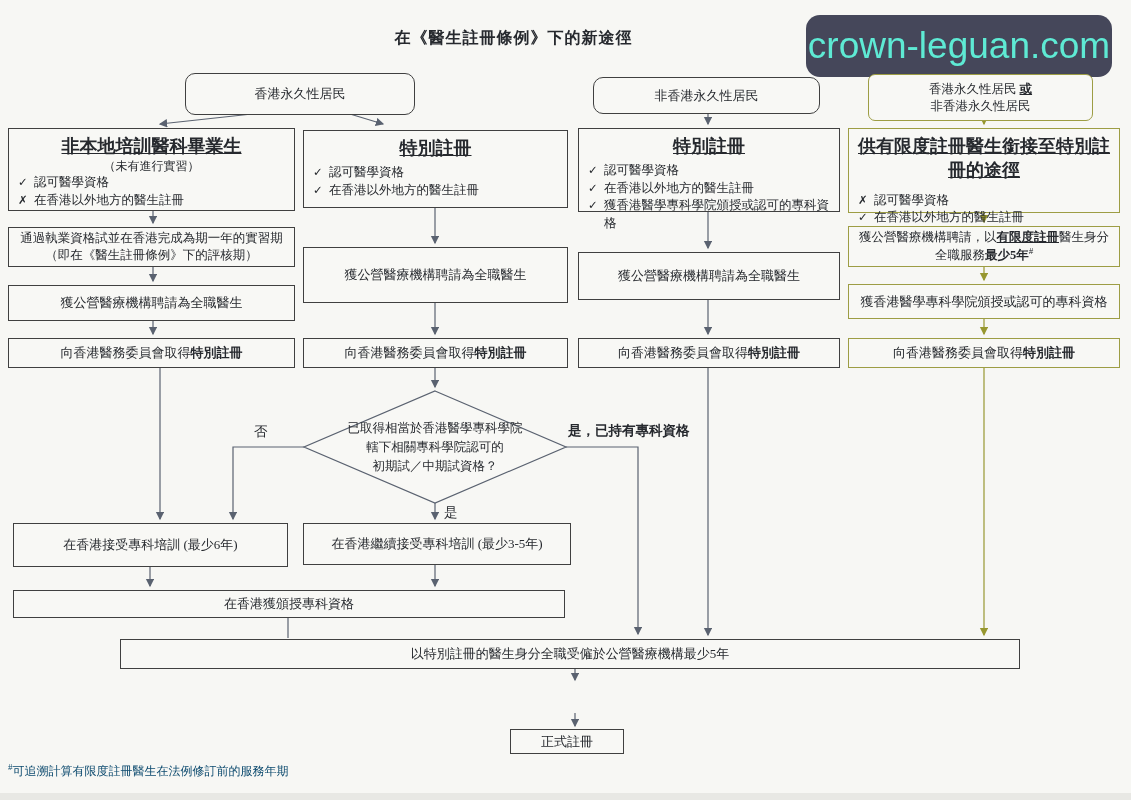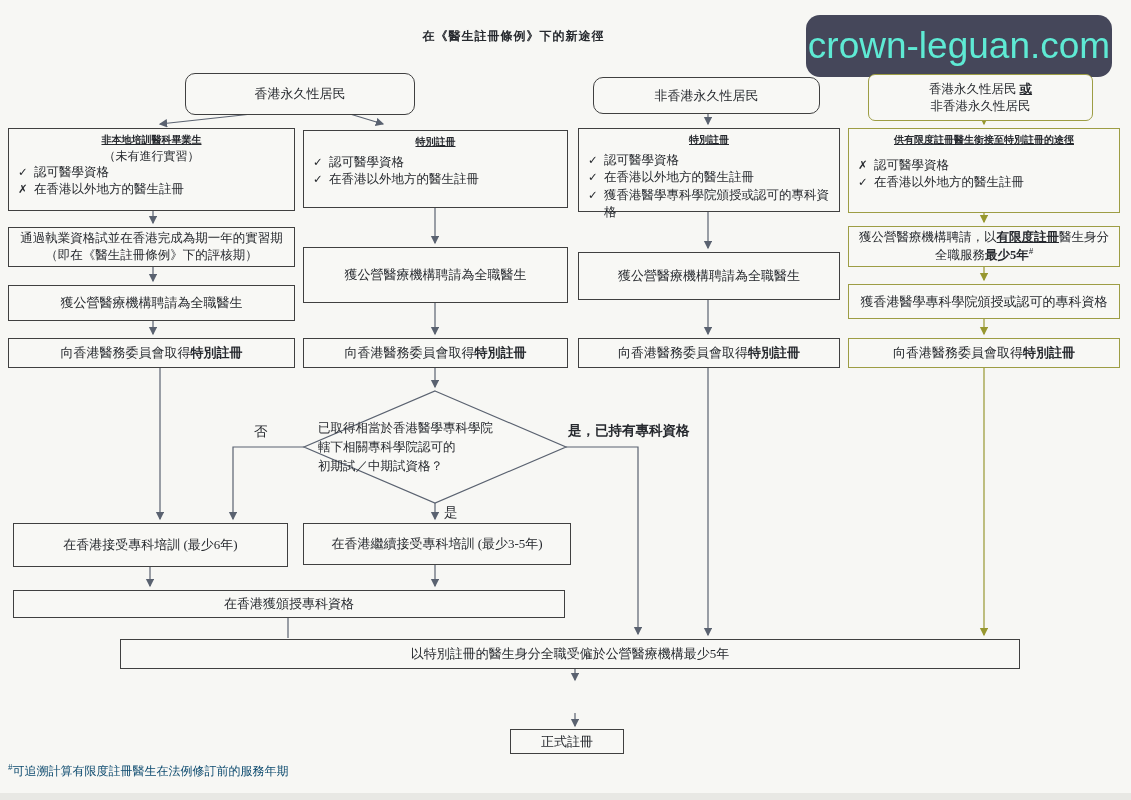--- a/index.html
+++ b/index.html
@@ -6,34 +6,34 @@
   body{width:1131px;height:800px;position:relative;background:#f7f7f4;
        font-family:"Liberation Serif","DejaVu Serif",serif;color:#26292e;overflow:hidden;}
   .stage{position:absolute;left:0;top:0;width:1131px;height:800px;}
   svg.connectors{position:absolute;left:0;top:0;width:1131px;height:800px;}
   .box{position:absolute;border:1px solid #404040;background:#f8f8f5;box-sizing:border-box;
        display:flex;flex-direction:column;align-items:center;justify-content:center;
        text-align:center;font-size:13px;line-height:1.35;padding:2px 6px;}
   .rounded{border-radius:10px;}
   .olive{border-color:#9d9d44;}
   .criteria{justify-content:flex-start;padding:5px 9px 4px 9px;}
-  .criteria .ttl{font-weight:bold;text-decoration:underline;font-size:10px;align-self:center;font-family:Liberation Mono, monospace;}
+  .criteria .ttl{font-weight:bold;text-decoration:underline;font-size:18px;align-self:center;}
   .criteria .sub{font-size:12px;align-self:center;}
   .criteria .item{display:flex;align-self:flex-start;text-align:left;font-size:12.5px;line-height:1.4;}
   .criteria .mk{width:16px;flex:0 0 16px;font-family:"DejaVu Sans",sans-serif;font-size:11.5px;}
   .ttl-page{position:absolute;left:0;top:28px;width:1027px;text-align:center;
-       font-size:12px;font-weight:bold;letter-spacing:1px;}
+       font-size:16px;font-weight:bold;letter-spacing:1px;}
   .watermark{position:absolute;left:806px;top:15px;width:306px;height:62px;background:#45475a;
        border-radius:14px;display:flex;align-items:center;justify-content:center;
        font-family:"Liberation Sans","DejaVu Sans",sans-serif;font-size:37px;color:#5eead4;}
   .lbl{position:absolute;font-size:13.5px;}
   .bold{font-weight:bold;}
   .bu{font-weight:bold;text-decoration:underline;}
   sup{font-size:9px;}
-  .diamond-text{position:absolute;left:318px;top:419px;width:234px;text-align:left;
+  .diamond-text{position:absolute;left:318px;top:419px;width:234px;text-align:center;
        font-size:12.5px;line-height:1.5;}
   .footnote{position:absolute;left:8px;top:762px;font-size:12px;color:#0c4a6e;}
   .thick{border-width:2px;border-color:#8b9097;}
   .bottom-strip{position:absolute;left:0;top:793px;width:1131px;height:7px;background:#e8e8e4;}
 </style>
 </head>
 <body>
 
 <div class="stage">
 

